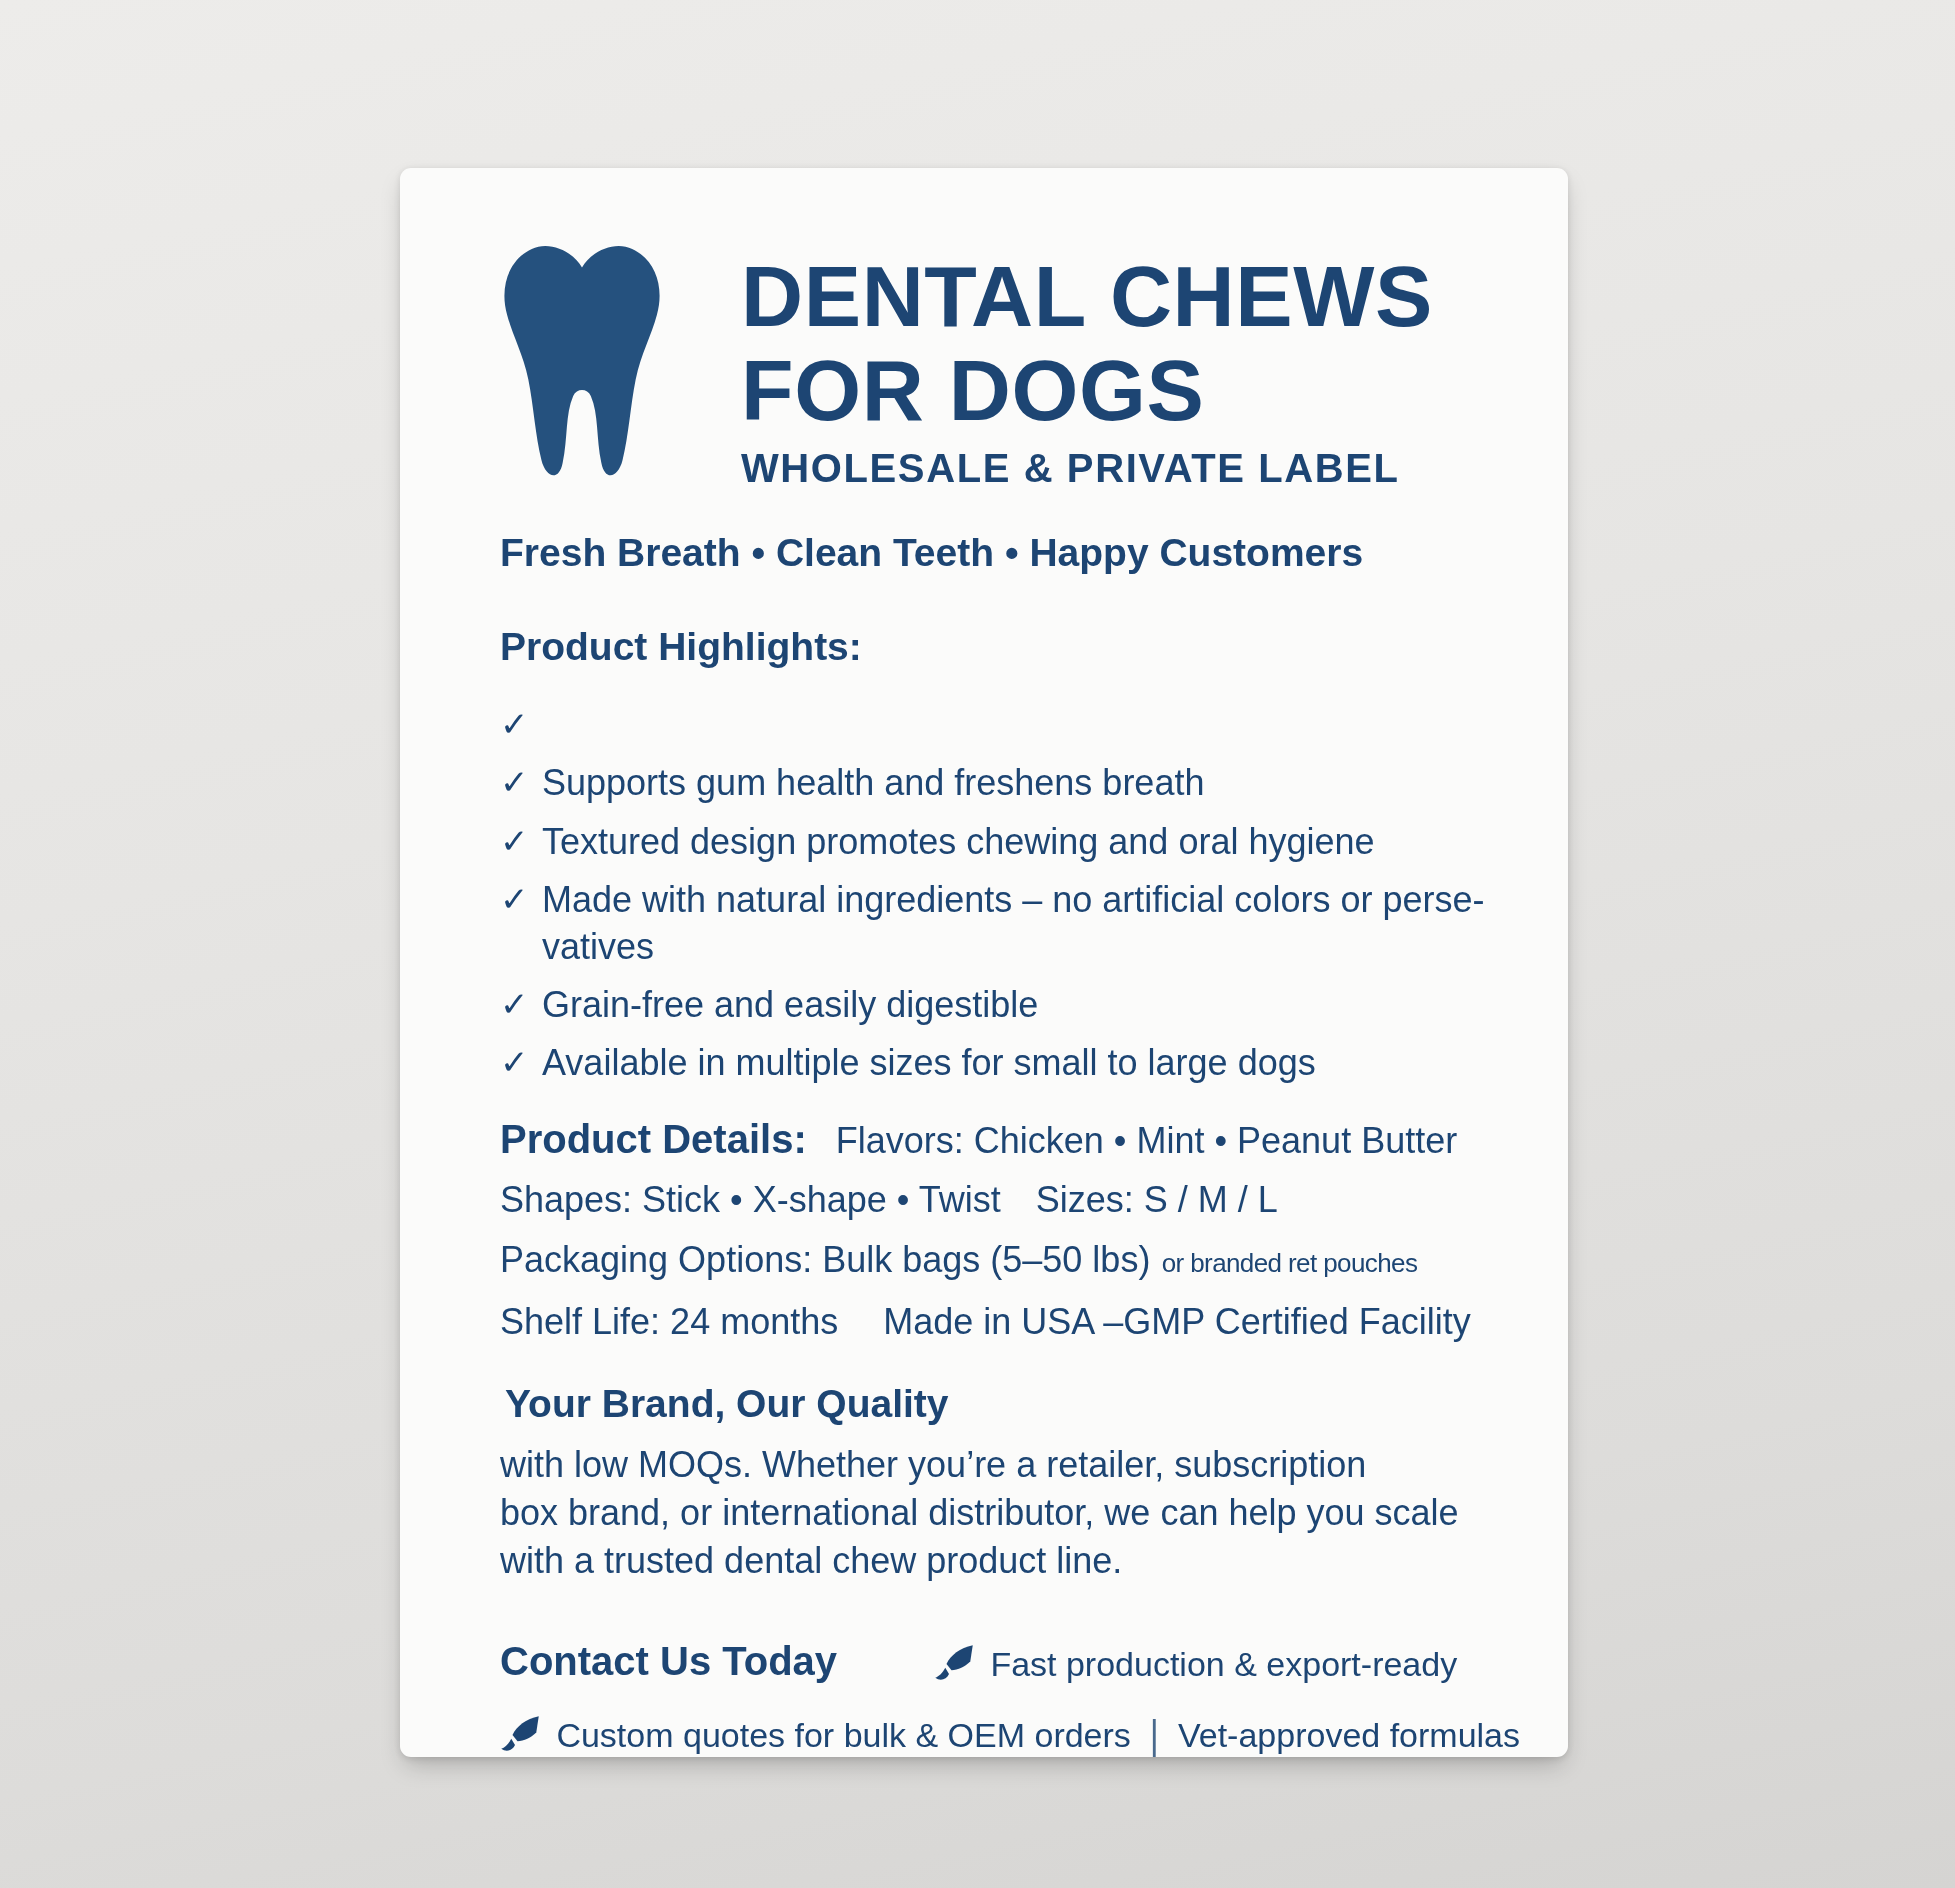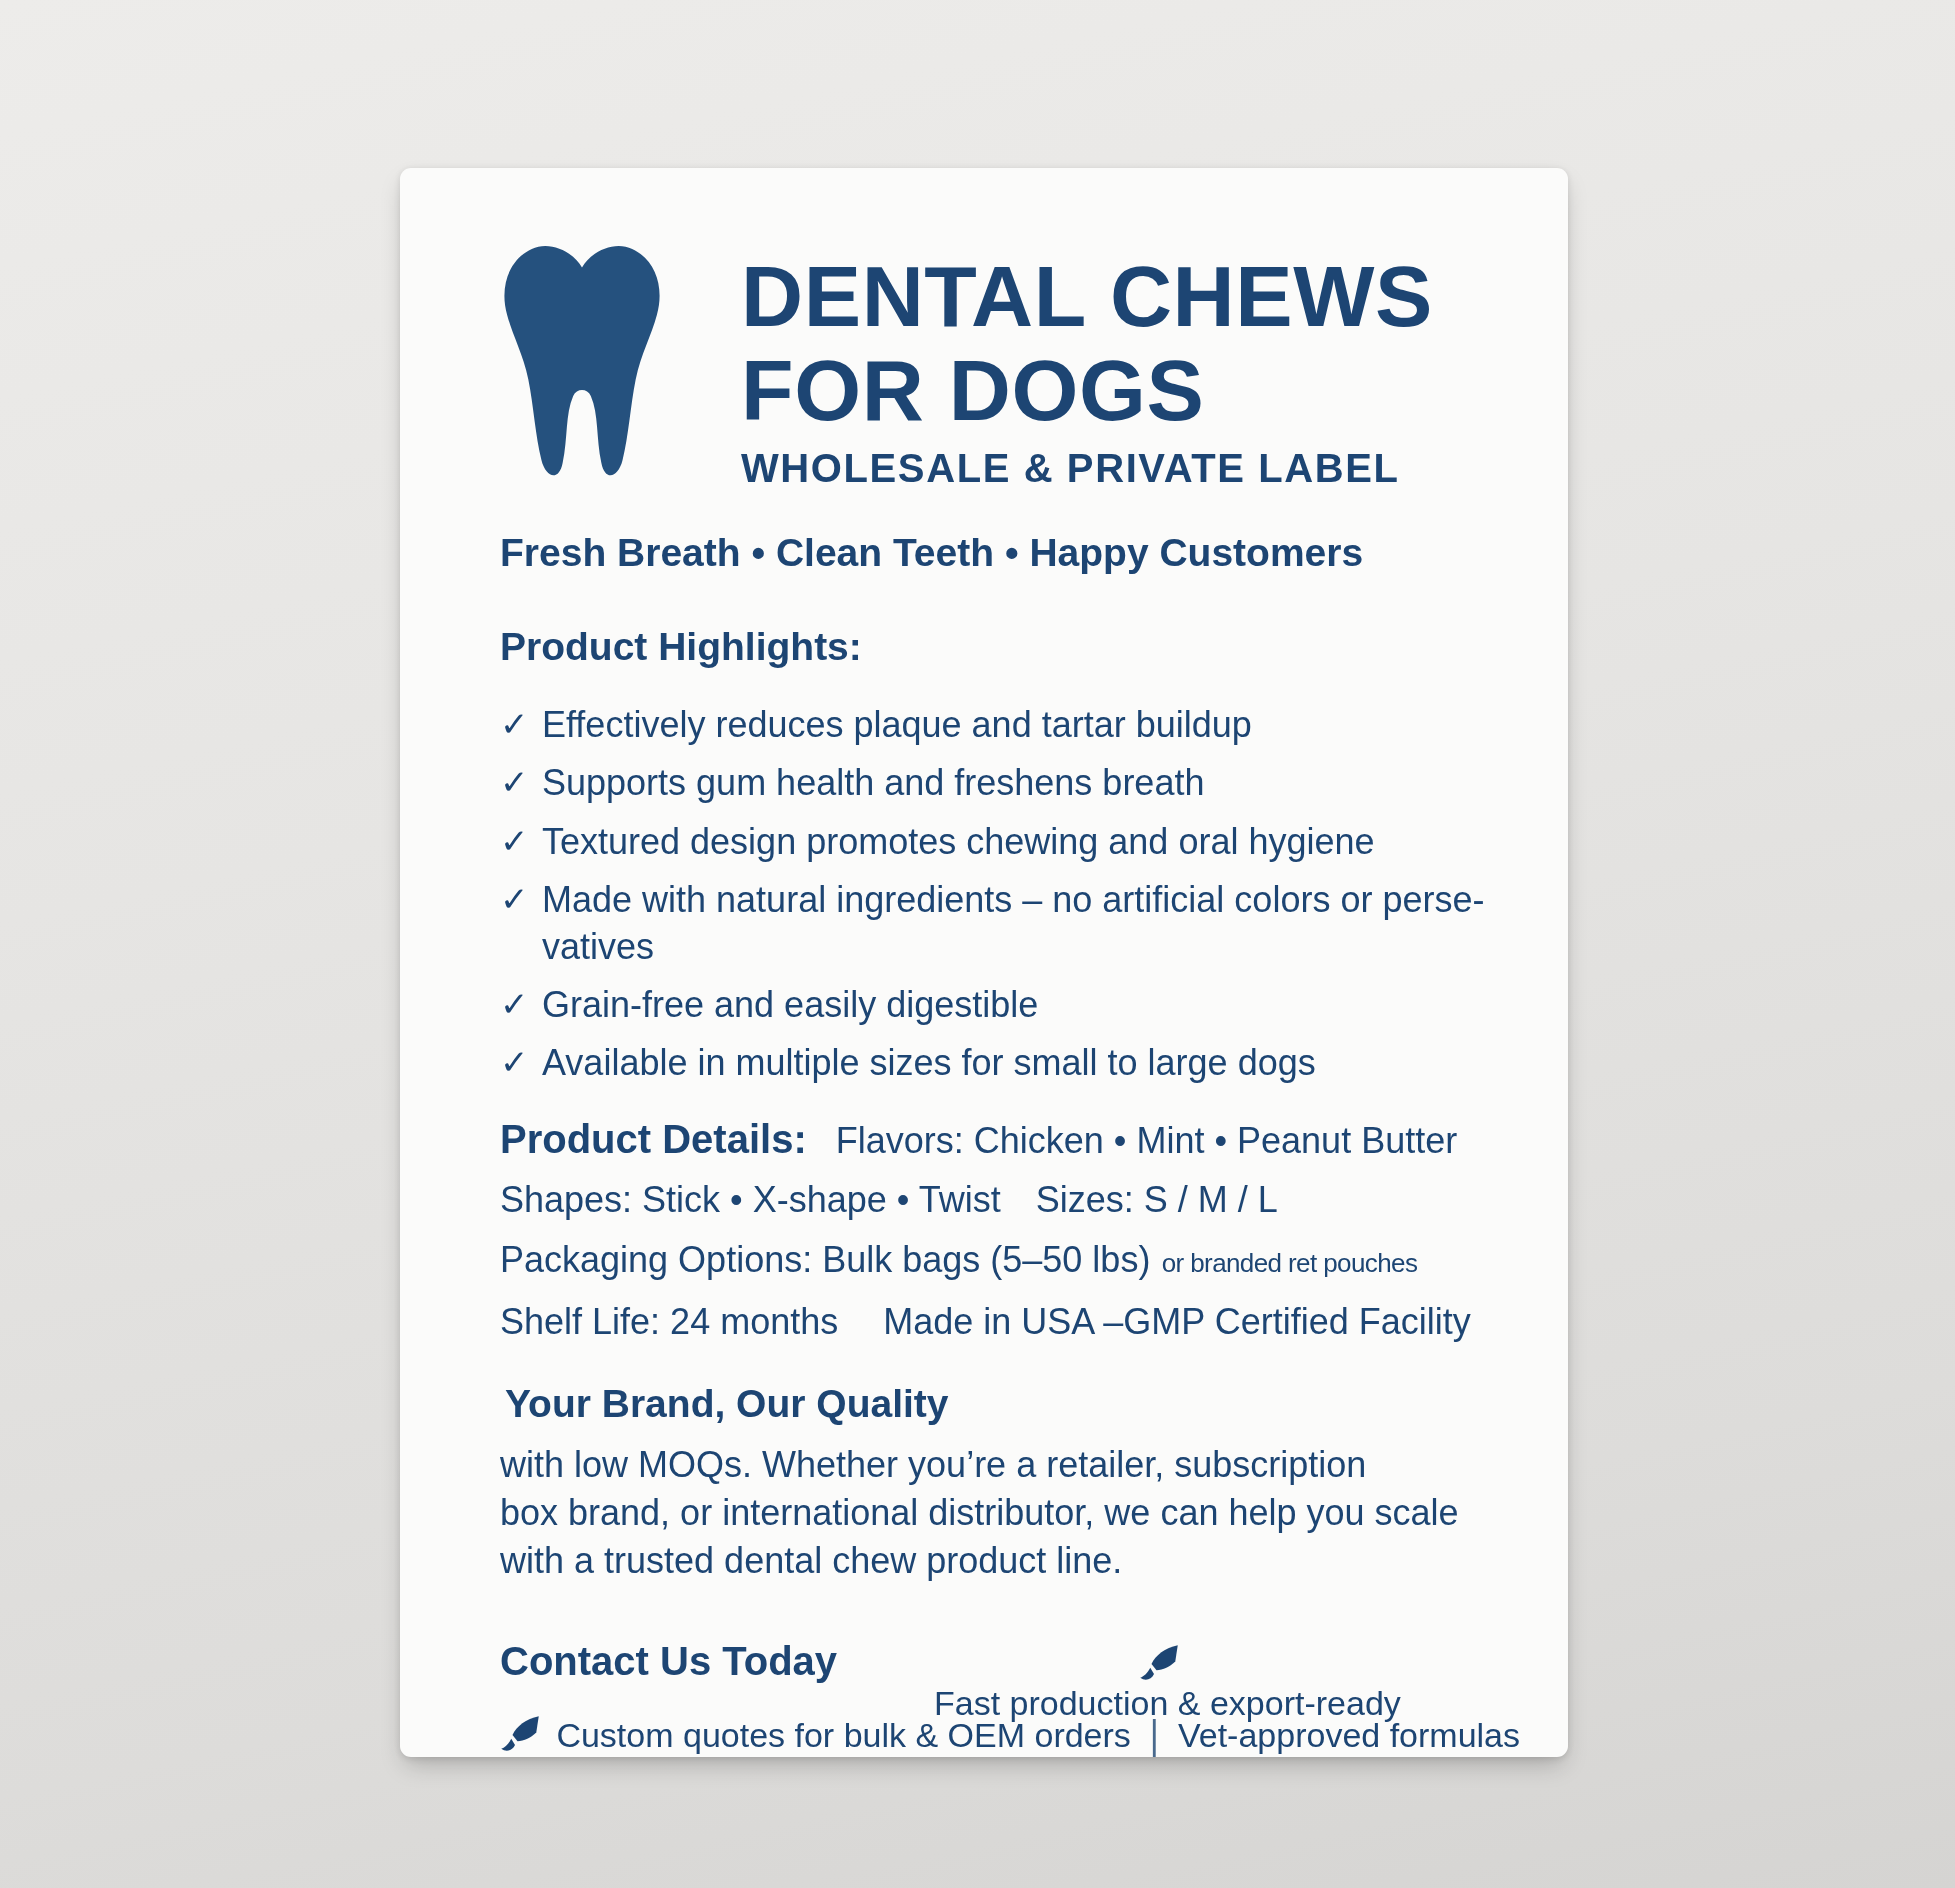--- a/index.html
+++ b/index.html
@@ -37,21 +37,21 @@
   .d-h{font-size:40px;font-weight:bold;}
   .ml18{margin-left:11.3px;} .ml46{margin-left:29px;} .ml56{margin-left:35px;} .ml72{margin-left:45px;}
   .small{font-size:26px;letter-spacing:-0.6px;}
   
   .brand-h{position:absolute;left:84px;top:1214px;margin-left:21px;}
   .para{position:absolute;left:100px;top:1273px;font-size:36px;line-height:48px;}
   .para div{white-space:nowrap;}
   
   .contact1{position:absolute;left:100px;top:1471px;width:1032px;height:57px;}
   .c-h{position:absolute;left:0;top:0;font-size:40px;font-weight:bold;white-space:nowrap;}
-  .c-item{position:absolute;left:434px;top:5px;display:flex;align-items:center;font-size:34px;white-space:nowrap;flex-direction:column;}
+  .c-item{position:absolute;left:434px;top:5px;display:flex;align-items:center;font-size:34px;white-space:nowrap;}
   .contact2{position:absolute;left:100px;top:1547px;display:flex;align-items:center;font-size:34px;white-space:nowrap;}
   .mega{width:40px;height:40px;margin-right:16.4px;flex:0 0 40px;}
   .vbar{display:inline-block;margin:0 19px;font-size:35px;font-weight:300;opacity:.8;transform:scaleY(1.15);}
 </style>
 </head>
 <body>
 
 <div class="card">
 
   <svg class="tooth" viewBox="0 0 200 285" aria-hidden="true">
@@ -68,23 +68,20 @@
     <div class="subtitle">WHOLESALE &amp; PRIVATE LABEL</div>
   </div>
 
   <div class="tagline">Fresh Breath • Clean Teeth • Happy Customers</div>
 
   <div class="section-h hl-h">Product Highlights:</div>
 
   <ul class="bullets">
     <li>
       <span class="check">✓</span>
-      <div class="bt">
-          <div>Effectively reduces plaque and tartar buildup</div>
-        </div>
     </li>
     <li>
       <span class="check">✓</span>
       <div class="bt">
           <div>Supports gum health and freshens breath</div>
         </div>
     </li>
     <li>
       <span class="check">✓</span>
       <div class="bt">

